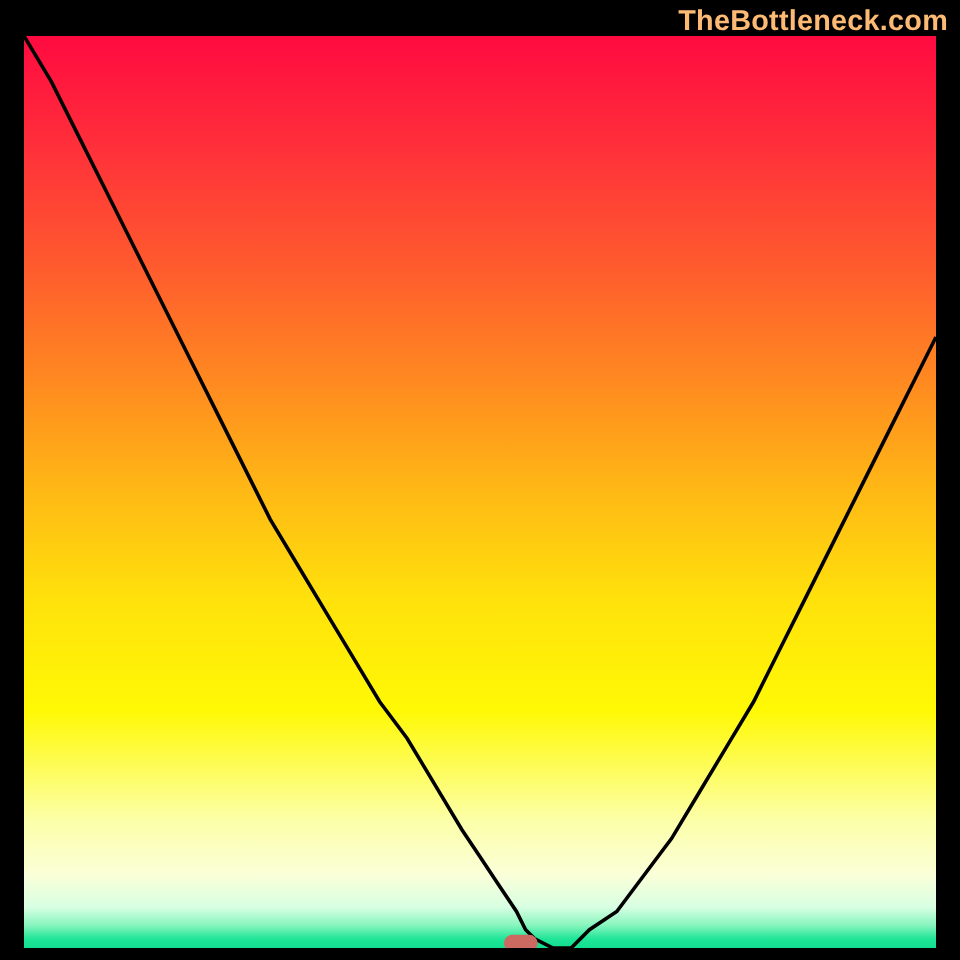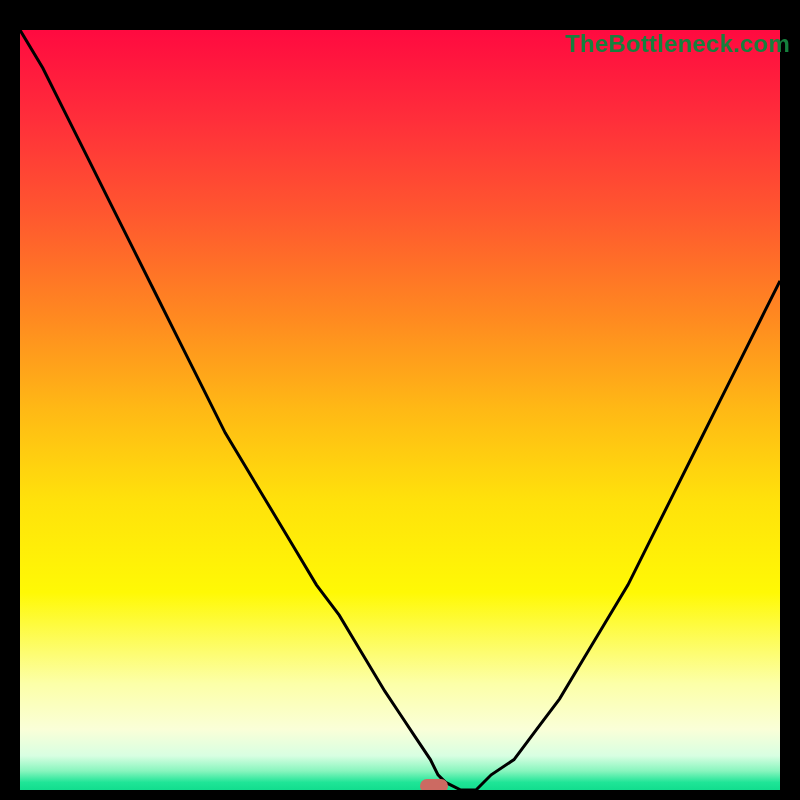--- a/index.html
+++ b/index.html
@@ -13,27 +13,26 @@
   .outer {
     position: relative;
     width: 800px;
     height: 800px;
     background: #000;
   }
   .watermark {
     position: absolute;
     top: 4px;
     right: 10px;
-    color: #15803d;
+    color: #fdba74;
     font-family: Arial, Helvetica, sans-serif;
     font-size: 24px;
     font-weight: 600;
     letter-spacing: 0.2px;
     z-index: 10;
-    margin-top: 26px;
   }
   .plot {
     position: absolute;
     left: 20px;
     top: 30px;
     width: 760px;
     height: 760px;
     box-sizing: border-box;
     overflow: hidden;
   }

